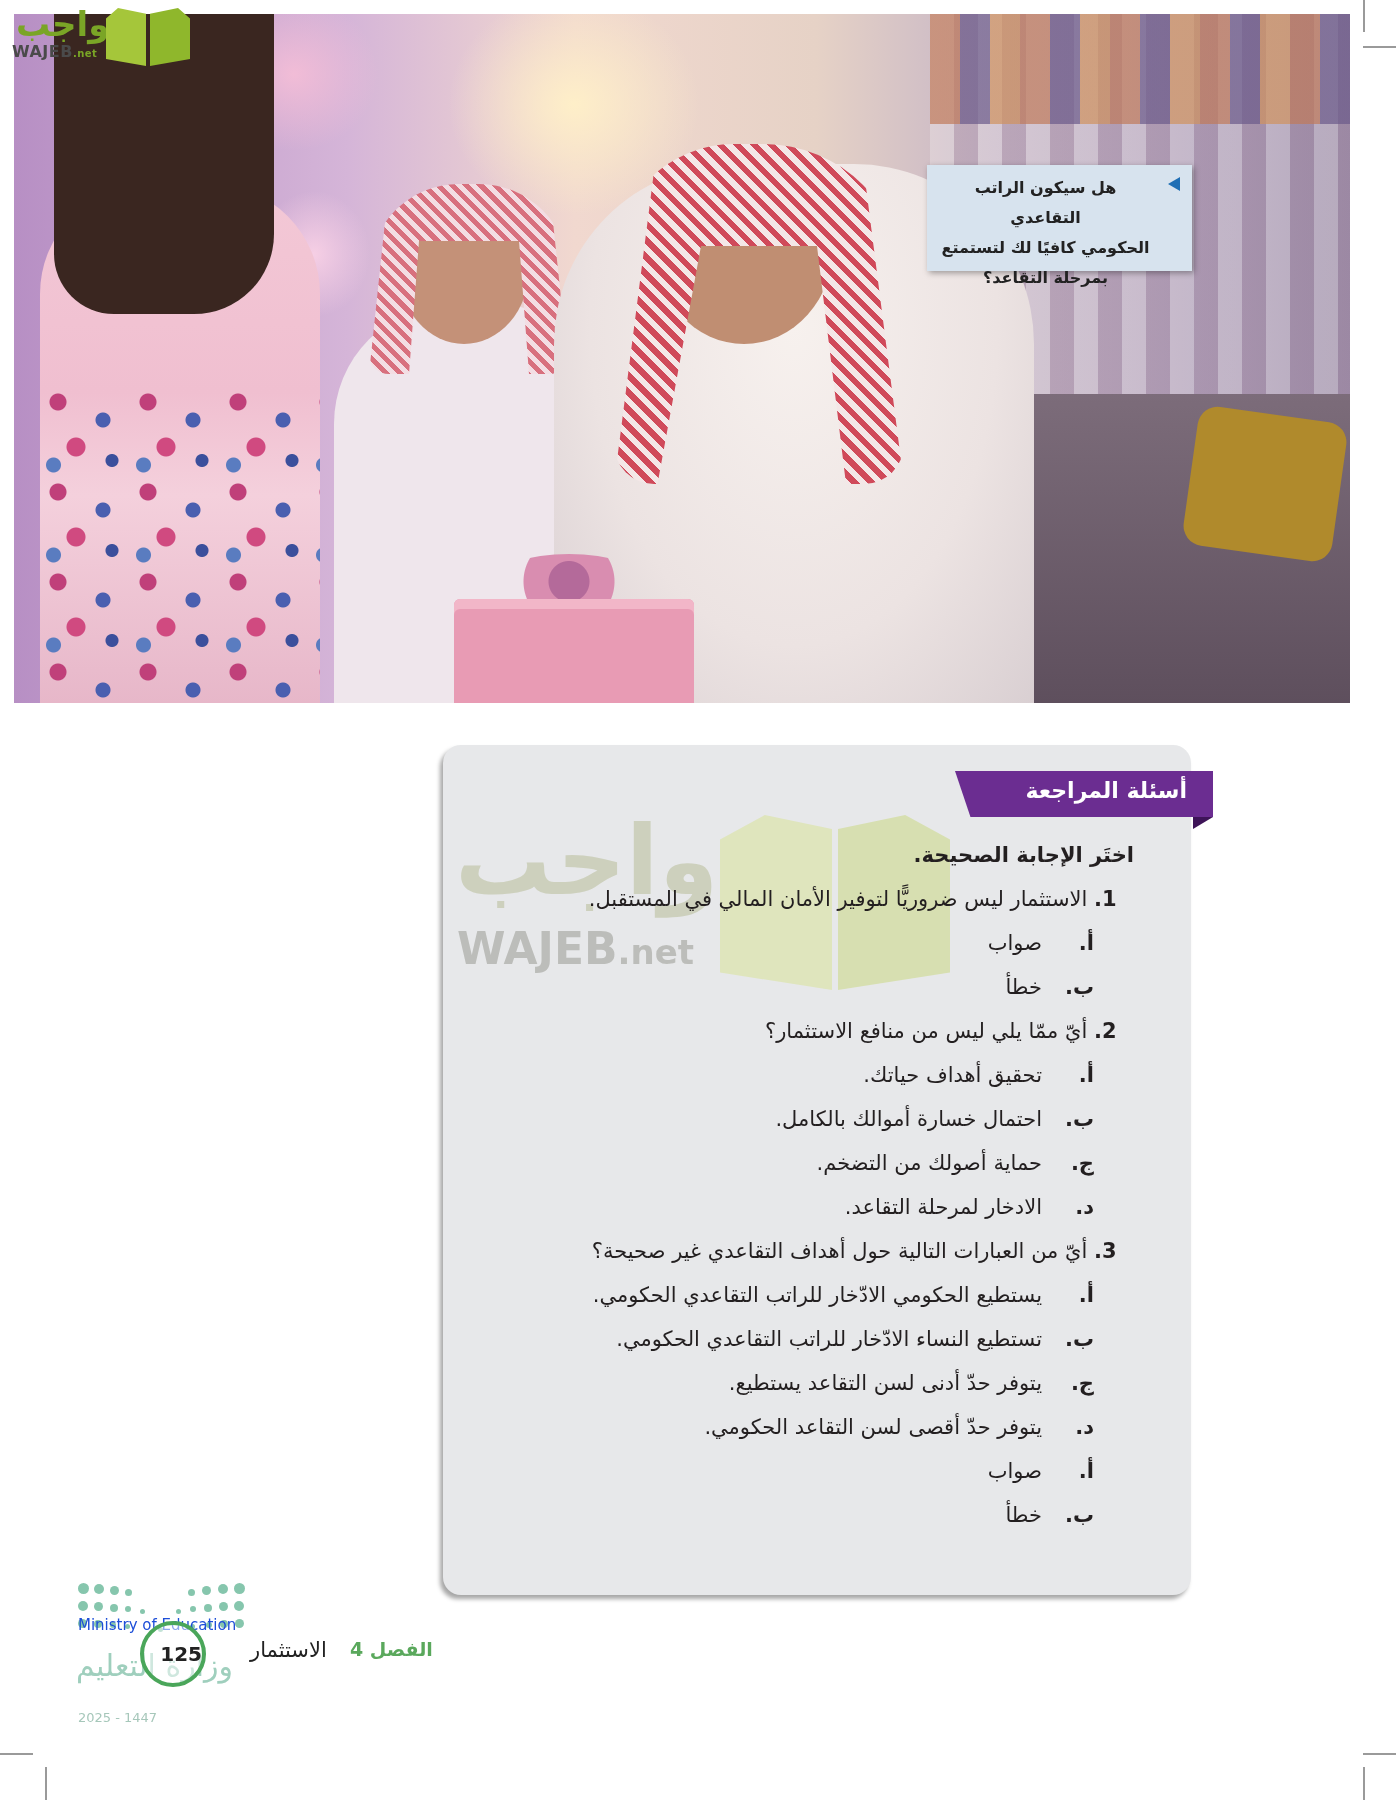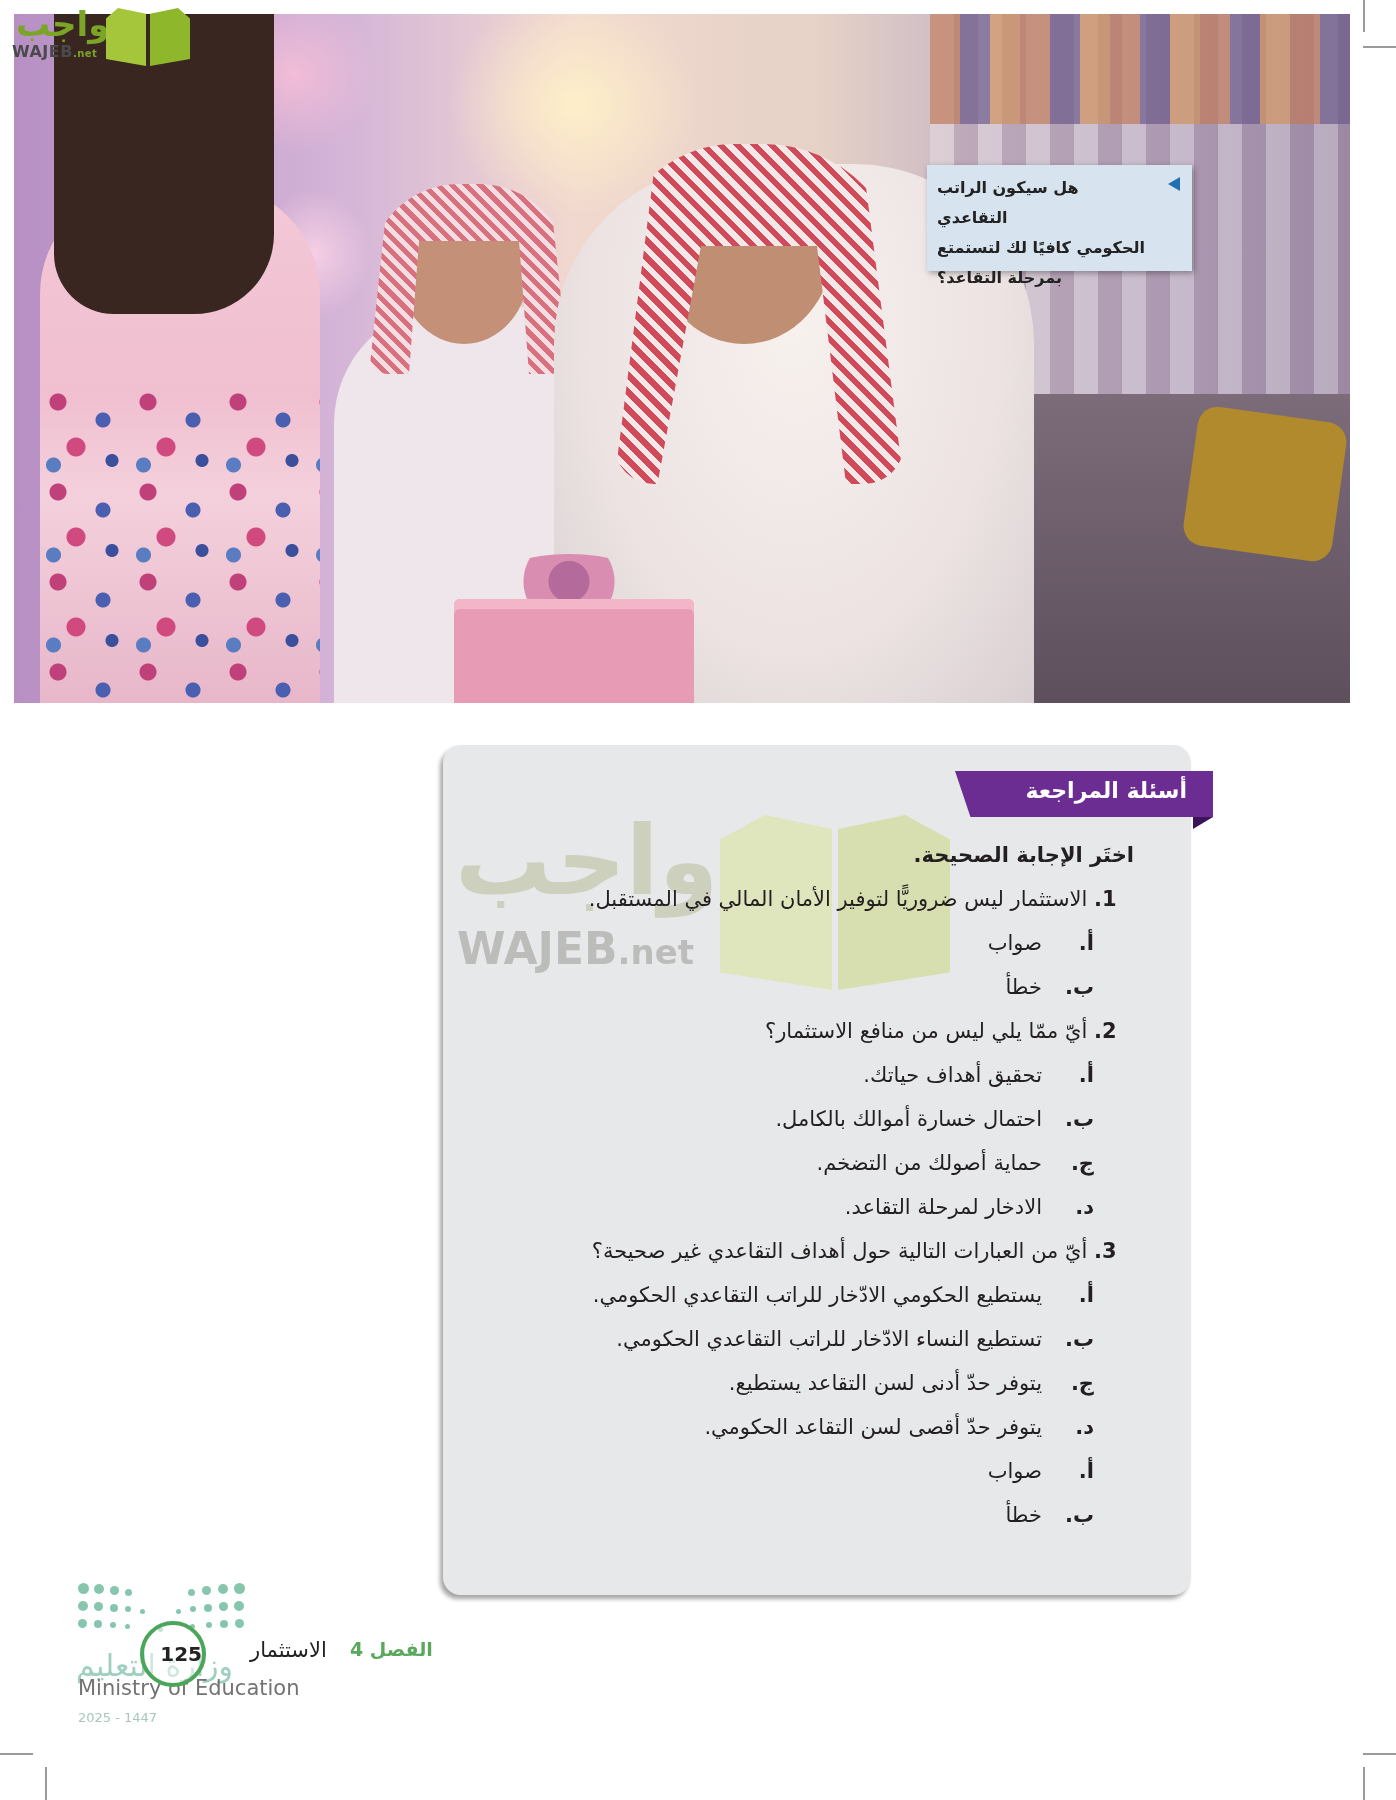--- a/index.html
+++ b/index.html
@@ -40,21 +40,21 @@
   .gift { position: absolute; left: 440px; top: 585px; width: 240px; height: 110px; background: #e89bb4; border-radius: 6px; box-shadow: inset 0 10px 0 #f2b6c8; }
   .gift-bow { position: absolute; left: 480px; top: 540px; width: 150px; height: 55px; background: radial-gradient(circle, #b46a9a 0 20px, #d98db0 21px 45px, transparent 46px); border-radius: 50%; }
 
   .caption {
     position: absolute; left: 927px; top: 165px; width: 265px; height: 106px;
     background: #d7e3ee; box-shadow: 2px 2px 6px rgba(0,0,0,0.35);
     direction: rtl; padding: 8px 12px 6px 10px;
   }
   .caption-arrow { position: absolute; right: 12px; top: 12px; width: 0; height: 0;
     border-top: 7px solid transparent; border-bottom: 7px solid transparent; border-right: 12px solid #1f6fb5; }
-  .caption-text { display: block; margin-right: 26px; font-size: 16px; font-weight: bold; line-height: 30px; color: #222; text-align: left; }
+  .caption-text { display: block; margin-right: 26px; font-size: 16px; font-weight: bold; line-height: 30px; color: #222; text-align: center; }
 
   
   .wajeb-top { position: absolute; left: 10px; top: 6px; width: 180px; height: 60px; }
   .wajeb-top .ar { position: absolute; left: 6px; top: -2px; font-size: 34px; font-weight: bold; color: #7aa526; direction: rtl; }
   .wajeb-top .en { position: absolute; left: 2px; top: 36px; font-size: 16px; font-weight: bold; color: #4a4a4a; letter-spacing: 0.5px; }
   .wajeb-top .en small { font-size: 10px; color: #7aa526; }
   .book { position: absolute; }
   .book .page-l, .book .page-r { position: absolute; top: 0; background: #8fb72c; }
   .wajeb-top .book { left: 96px; top: 2px; width: 84px; height: 58px; }
   .wajeb-top .book .page-l { left: 0; width: 40px; height: 58px; clip-path: polygon(0 18%, 30% 0, 100% 10%, 100% 100%, 0 88%); background: #a5c63a; }
@@ -86,21 +86,21 @@
   .content { position: absolute; right: 262px; top: 835px; width: 640px; direction: rtl; text-align: right; }
   .instruction { font-size: 21px; font-weight: bold; line-height: 40px; height: 42px; }
   .q { font-size: 21px; line-height: 44px; height: 44px; position: relative; white-space: nowrap; }
   .q .num-wrap { display: inline-block; width: 40px; text-align: left; font-weight: bold; }
   .opt { font-size: 21px; line-height: 44px; height: 44px; white-space: nowrap; }
   .opt .letter { display: inline-block; width: 40px; font-weight: bold; margin-right: 40px; text-align: right; }
   .opt .txt { margin-right: 12px; }
   .moe-dots { position: absolute; left: 78px; top: 1583px; width: 170px; height: 70px; }
   .moe-dots span { position: absolute; border-radius: 50%; background: #86c6ad; }
   .moe-ar { position: absolute; left: 76px; top: 1648px; font-size: 30px; color: #9fcfbd; letter-spacing: 1px; direction: rtl; }
-  .moe-en { position: absolute; left: 78px; top: 1676px; font-size: 21px; color: #737373; }
+  .moe-en { position: absolute; left: 78px; top: 1616px; font-size: 15px; color: #1d4ed8; }
   .moe-year { position: absolute; left: 78px; top: 1710px; font-size: 13px; color: #a6c7ba; }
   .page-circle { position: absolute; left: 140px; top: 1621px; width: 66px; height: 66px; border: 4px solid #4aa65a; border-radius: 50%; background: rgba(255,255,255,0.5); text-align: right; line-height: 58px; font-size: 20px; font-weight: bold; color: #222; }
   .chapter-title { position: absolute; left: 250px; top: 1638px; font-size: 21px; color: #222; direction: rtl; }
   .chapter-label { position: absolute; left: 350px; top: 1638px; font-size: 19px; font-weight: bold; color: #5aa85c; direction: rtl; }
 </style>
 </head>
 <body>
 
 <div class="crop" style="left:1363px;top:0;width:2px;height:32px;"></div>
 <div class="crop" style="left:1363px;top:46px;width:33px;height:2px;"></div>

